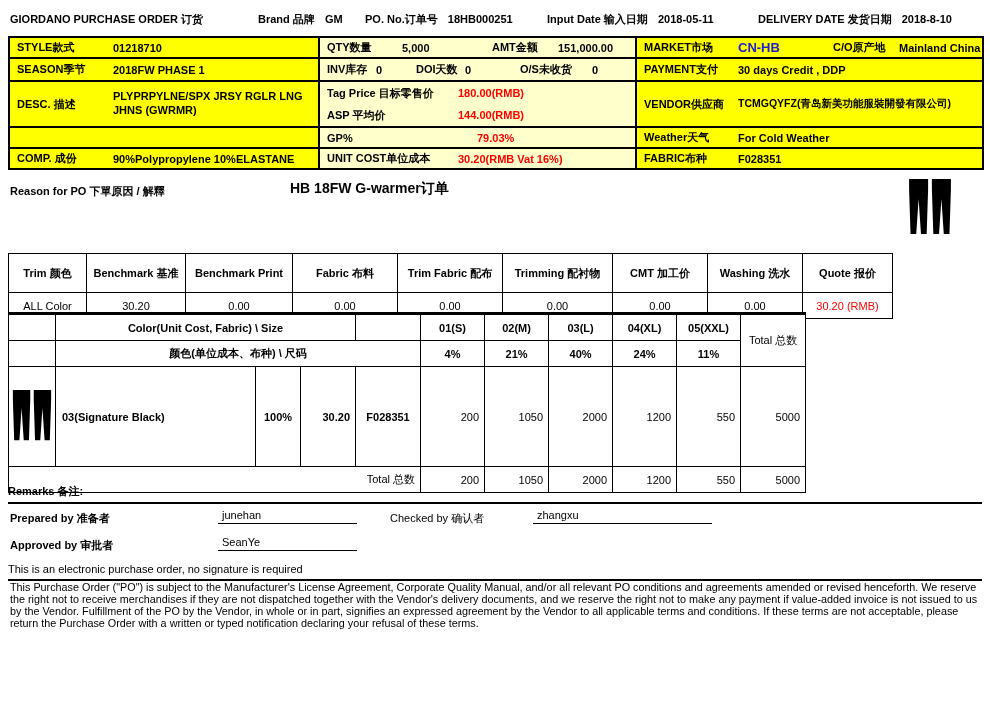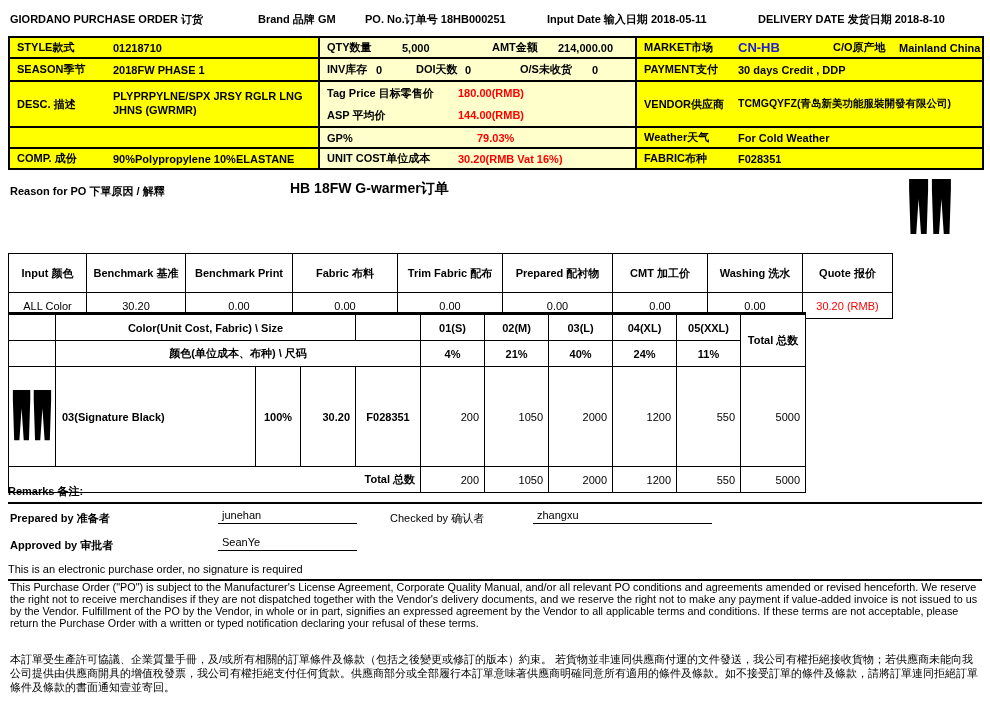--- a/index.html
+++ b/index.html
@@ -4,21 +4,21 @@
 <style>
   html,body{margin:0;padding:0;background:#fff;}
   .page{position:relative;width:990px;height:723px;background:#fff;overflow:hidden;
         font-family:"Liberation Sans",sans-serif;font-size:11px;color:#000;}
   .b{font-weight:bold;}
   .red{color:#ff0000;font-weight:bold;}
   .blue{color:#2020cc;}
 
   
   .tb-item{position:absolute;top:12px;font-weight:bold;white-space:nowrap;}
-  .tb-item .val{}
+  .tb-item .val{margin-left:7px;}
 
   
   table.info{position:absolute;left:8px;top:36px;width:974px;border-collapse:collapse;
              table-layout:fixed;border:2px solid #000;}
   table.info td{padding:0 0 0 7px;vertical-align:middle;font-weight:bold;overflow:hidden;
                 border-top:2px solid #000;border-bottom:2px solid #000;white-space:nowrap;}
   table.info td.vr{border-right:2px solid #000;}
   .yl{background:#ffff00;}
   .cr{background:#ffffcc;}
   .wrapcell{white-space:normal !important;line-height:1.25;}
@@ -42,21 +42,21 @@
   table.bench th,table.bench td{border:1px solid #000;vertical-align:middle;background:#fff;}
   table.bench th{font-weight:bold;height:36px;padding:1px 2px;line-height:1.3;}
   table.bench td{height:23px;}
 
   
   table.pink{position:absolute;left:8px;top:312px;width:797px;border-collapse:collapse;
              table-layout:fixed;text-align:center;border-top:3px solid #000;}
   table.pink td{border:1px solid #000;vertical-align:middle;background:#fff;}
   td.ph{background:#f9b6f9;font-weight:bold;height:23px;}
   td.pb{background:#fbc8fb;}
-  td.mg{background:#f565f5;font-weight:bold;}
+  td.mg{background:#f565f5;font-weight:normal;}
   .num{text-align:right;padding-right:5px;}
   .lft{text-align:left;padding-left:6px;}
   tr.body td{height:97px;}
   tr.trow td{height:23px;}
 
   
   .signoff{position:absolute;left:8px;top:484px;width:974px;}
   .remarks{font-weight:bold;padding-bottom:3px;border-bottom:2px solid #000;}
   .sigrow{position:relative;height:27px;}
   .siglab{position:absolute;top:7px;left:2px;font-weight:bold;white-space:nowrap;}
@@ -106,21 +106,21 @@
       </colgroup>
     <tbody>
         <tr style="height:21px">
       <td class="yl"><span>STYLE款式</span></td>
       <td class="yl vr"><span>01218710</span></td>
       <td class="cr vr">
         <div class="mrow">
           <span class="w75">QTY数量</span>
           <span class="w90">5,000</span>
           <span class="w66">AMT金额</span>
-          <span>214,000.00</span>
+          <span>151,000.00</span>
         </div>
       </td>
       <td class="yl"><span>MARKET市场</span></td>
       <td class="yl">
         <div class="mrow">
           <span class="blue w95" style="font-size:13px">CN-HB</span>
           <span class="w66">C/O原产地</span>
           <span>Mainland China</span>
         </div>
       </td>
@@ -198,26 +198,26 @@
         <col style="width:107px">
         <col style="width:105px">
         <col style="width:105px">
         <col style="width:110px">
         <col style="width:95px">
         <col style="width:95px">
         <col style="width:90px">
       </colgroup>
     <tbody>
         <tr>
-      <th>Input 颜色</th>
+      <th>Trim 颜色</th>
       <th>Benchmark 基准</th>
       <th>Benchmark Print</th>
       <th>Fabric 布料</th>
       <th>Trim Fabric 配布</th>
-      <th>Prepared 配衬物</th>
+      <th>Trimming 配衬物</th>
       <th>CMT 加工价</th>
       <th>Washing 洗水</th>
       <th>Quote 报价</th>
     </tr>
     <tr>
       <td>ALL Color</td>
       <td>30.20</td>
       <td>0.00</td>
       <td>0.00</td>
       <td>0.00</td>
@@ -303,15 +303,14 @@
       <span class="sigval2">zhangxu</span>
     </div>
     <div class="sigrow">
       <span class="siglab">Approved by 审批者</span>
       <span class="sigval">SeanYe</span>
     </div>
     <div class="elec">This is an electronic purchase order, no signature is required</div>
   </div>
 
   <div class="legal-en">This Purchase Order ("PO") is subject to the Manufacturer's License Agreement, Corporate Quality Manual, and/or all relevant PO conditions and agreements amended or revised henceforth. We reserve the right not to receive merchandises if they are not dispatched together with the Vendor's delivery documents, and we reserve the right not to make any payment if value-added invoice is not issued to us by the Vendor. Fulfillment of the PO by the Vendor, in whole or in part, signifies an expressed agreement by the Vendor to all applicable terms and conditions. If these terms are not acceptable, please return the Purchase Order with a written or typed notification declaring your refusal of these terms.</div>
-  <div class="legal-cn">本訂單受生產許可協議、企業質量手冊，及/或所有相關的訂單條件及條款（包括之後變更或修訂的版本）約束。 若貨物並非連同供應商付運的文件發送，我公司有權拒絕接收貨物；若供應商未能向我公司提供由供應商開具的增值稅發票，我公司有權拒絕支付任何貨款。供應商部分或全部履行本訂單意味著供應商明確同意所有適用的條件及條款。如不接受訂單的條件及條款，請將訂單連同拒絕訂單條件及條款的書面通知壹並寄回。</div>
 
 </div>
 
 </body></html>

